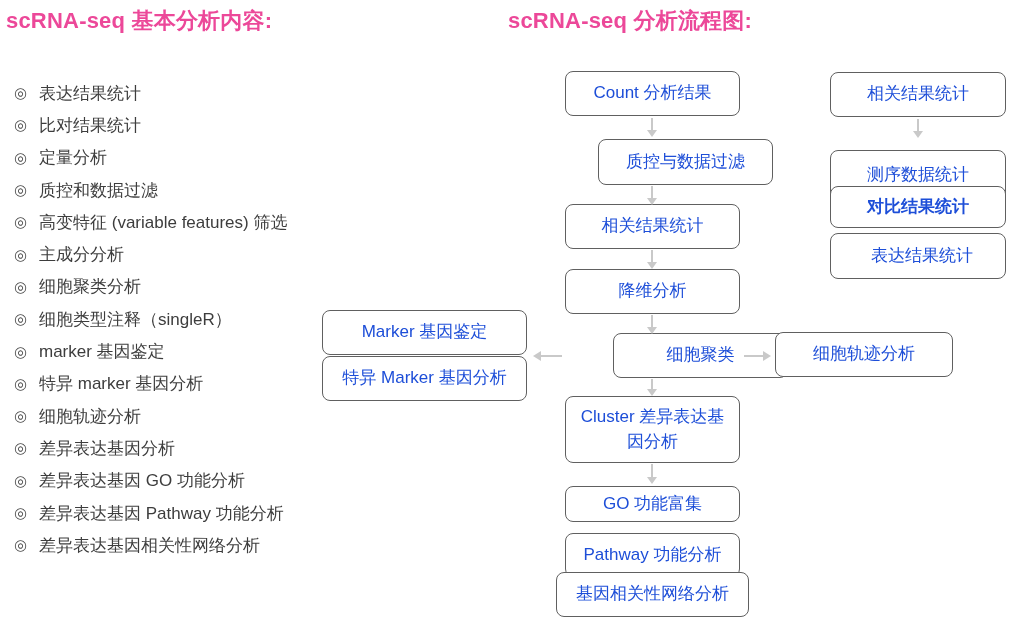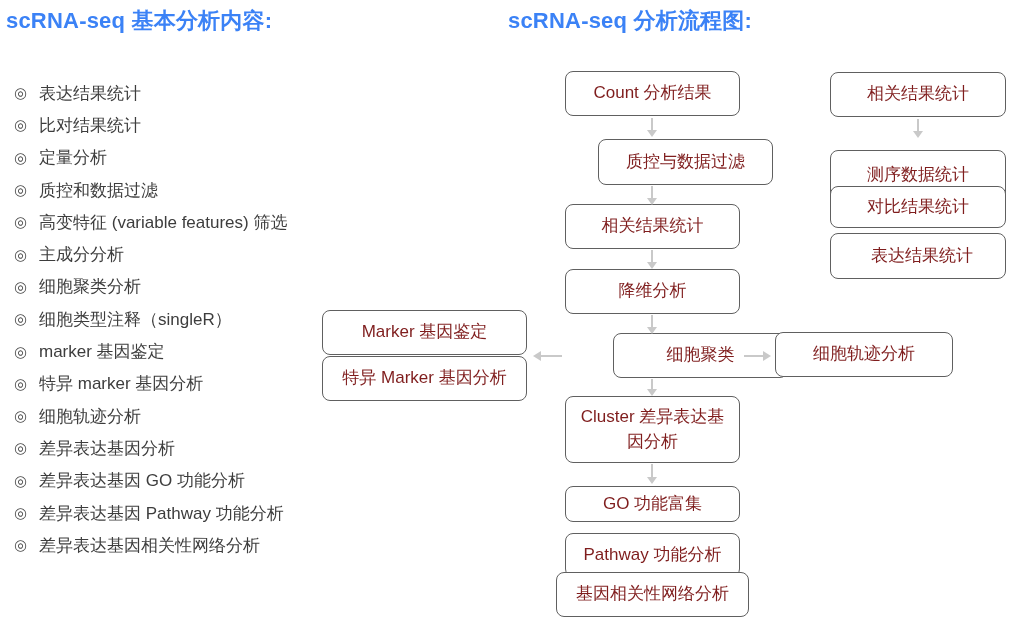--- a/index.html
+++ b/index.html
@@ -1,35 +1,35 @@
 <!DOCTYPE html>
 <html><head>
 <meta charset="utf-8">
 <style>
   * { margin:0; padding:0; box-sizing:border-box; }
   html,body { background:#ffffff; }
   body { font-family:"Liberation Sans","DejaVu Sans",sans-serif; color:#3d3d3d; }
   .stage { position:relative; width:1013px; height:635px; background:#ffffff; overflow:hidden; }
 
   .panel-title {
-    position:absolute; font-size:22px; font-weight:bold; color:#3b82f6;
+    position:absolute; font-size:22px; font-weight:bold; color:#ec4899;
     letter-spacing:0.2px; white-space:nowrap;
   }
   #left-title  { left:6px;  top:6px; }
   #flow-title  { left:508px; top:6px; }
 
   .list { position:absolute; left:14px; top:77px; list-style:none; }
   .list li { height:32.3px; display:flex; align-items:center; white-space:nowrap; }
   .bullet { font-size:15px; color:#4a4a4a; width:18px; display:inline-block; }
   .item-text { font-size:17px; color:#3d3d3d; margin-left:7px; }
 
   .fbox {
     position:absolute; border:1.5px solid #606060; border-radius:8px; background:#ffffff;
     display:flex; align-items:center; justify-content:center; text-align:center;
-    font-size:17px; color:#7f1d1d; line-height:1.45; padding:0 8px;
+    font-size:17px; color:#1d4ed8; line-height:1.45; padding:0 8px;
   }
   .main-col { left:565px; width:175px; }
   .stat-col { left:830px; width:176px; }
   .left-col { left:322px; width:205px; }
 
   .arrow { position:absolute; }
   .arrow svg { display:block; }
 </style>
 </head>
 <body>
@@ -140,21 +140,21 @@
   <div class="fbox" style="left:775px;width:178px;top:332px;height:45px;">
       <span>细胞轨迹分析</span>
     </div>
 
   <div class="fbox stat-col" style="top:72px;height:45px;">
       <span>相关结果统计</span>
     </div>
   <div class="fbox stat-col" style="top:150px;height:51px;">
       <span>测序数据统计</span>
     </div>
-  <div class="fbox stat-col" style="top:186px;height:42px;">
+  <div class="fbox stat-col" style="top:186px;height:42px;font-weight:bold;">
       <span>对比结果统计</span>
     </div>
   <div class="fbox stat-col" style="top:233px;height:46px;padding-left:16px;">
       <span>表达结果统计</span>
     </div>
 
   <div class="arrow" style="left:645px;top:118px;">
       <svg width="14" height="20">
         <rect x="6" y="0" width="2" height="13" fill="#c9c9c9"></rect>
         <polygon points="2,12 12,12 7,19" fill="#c9c9c9"></polygon>

